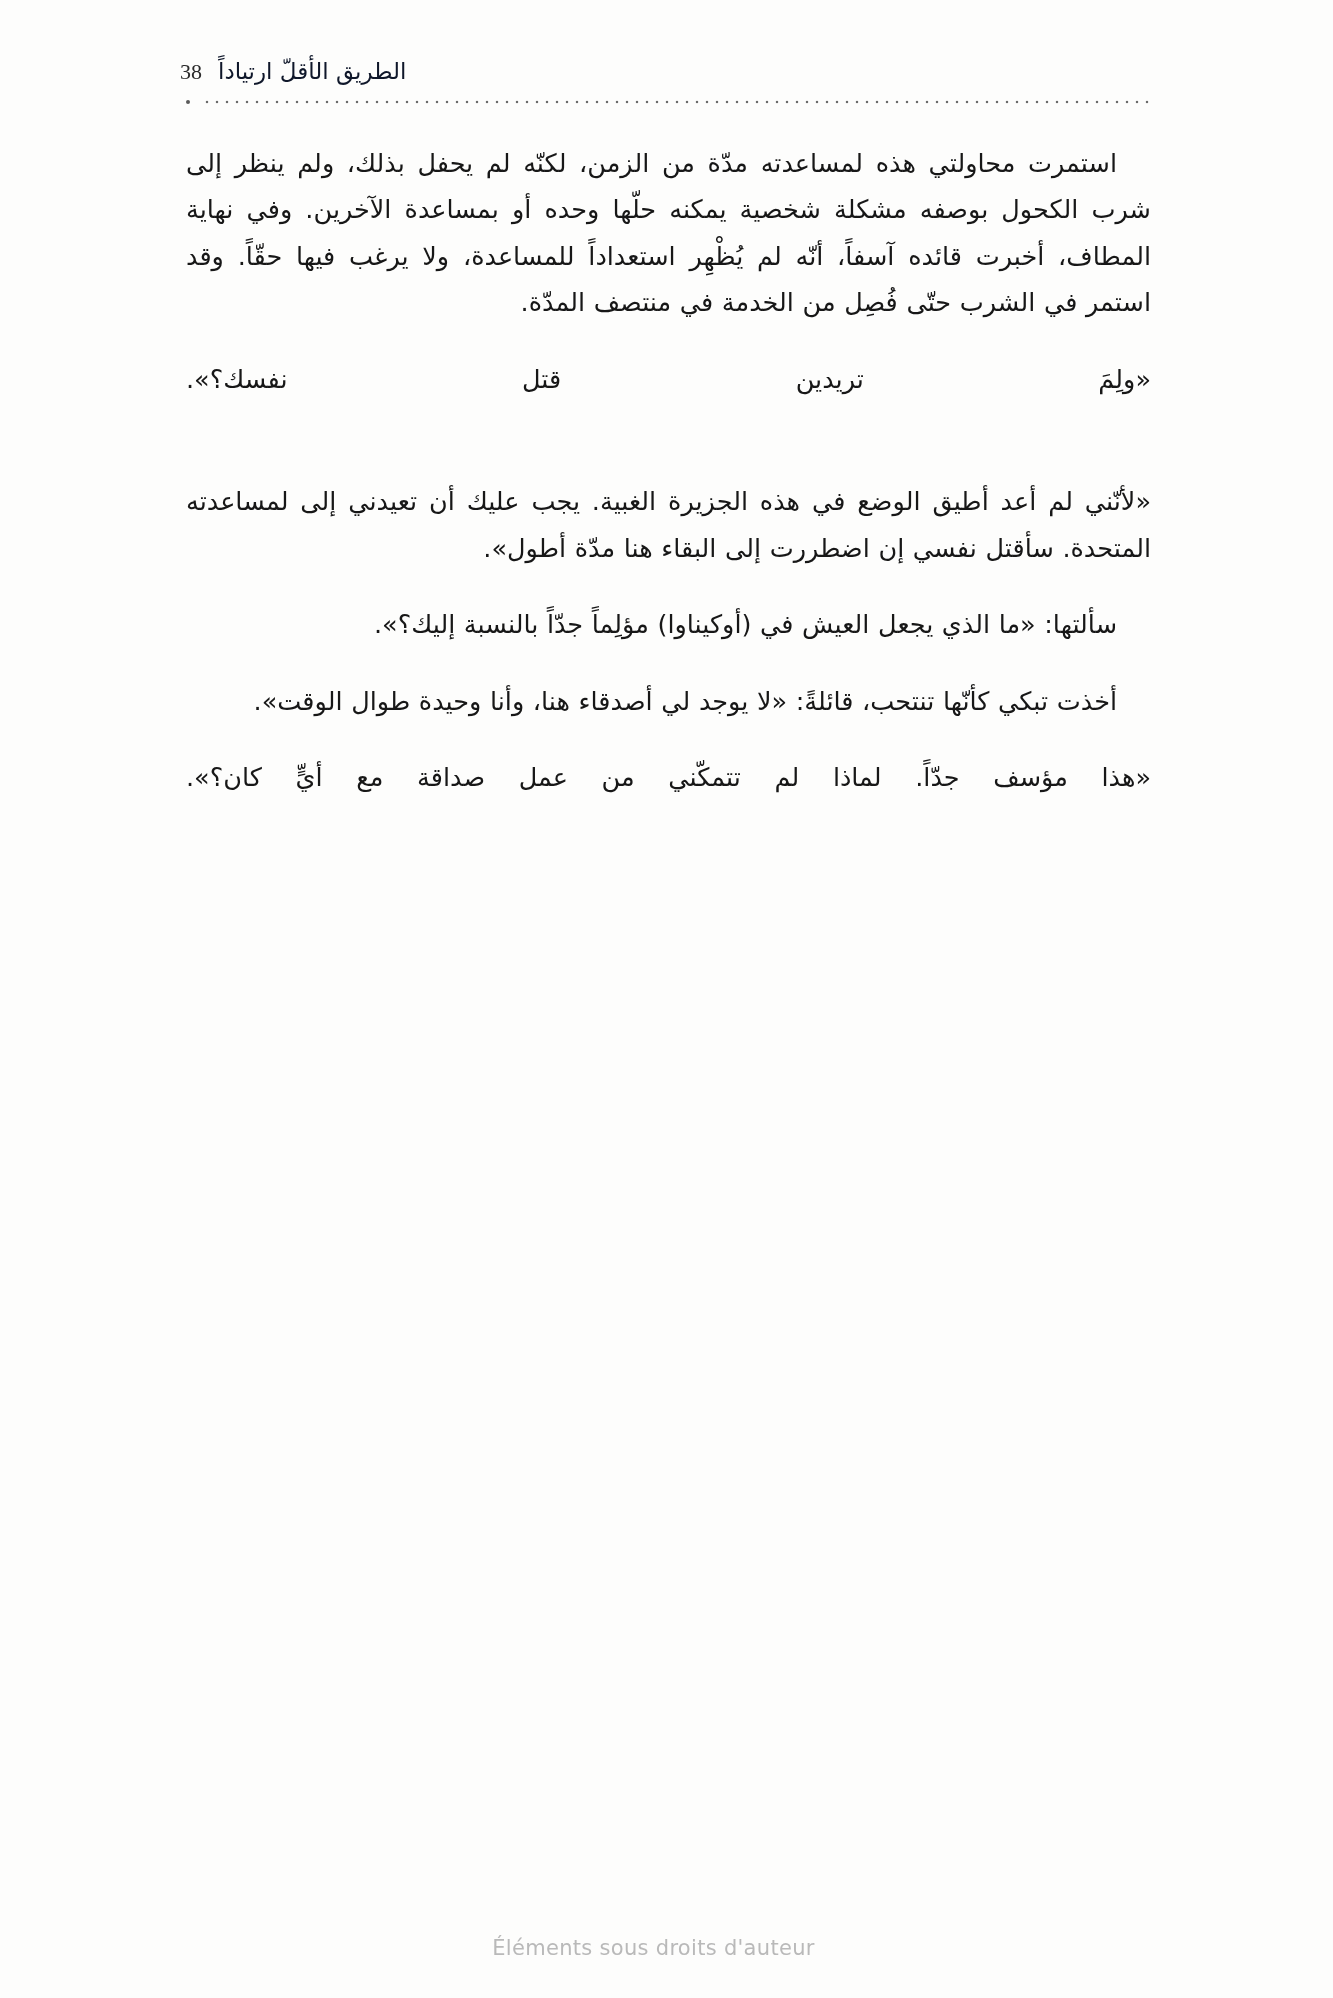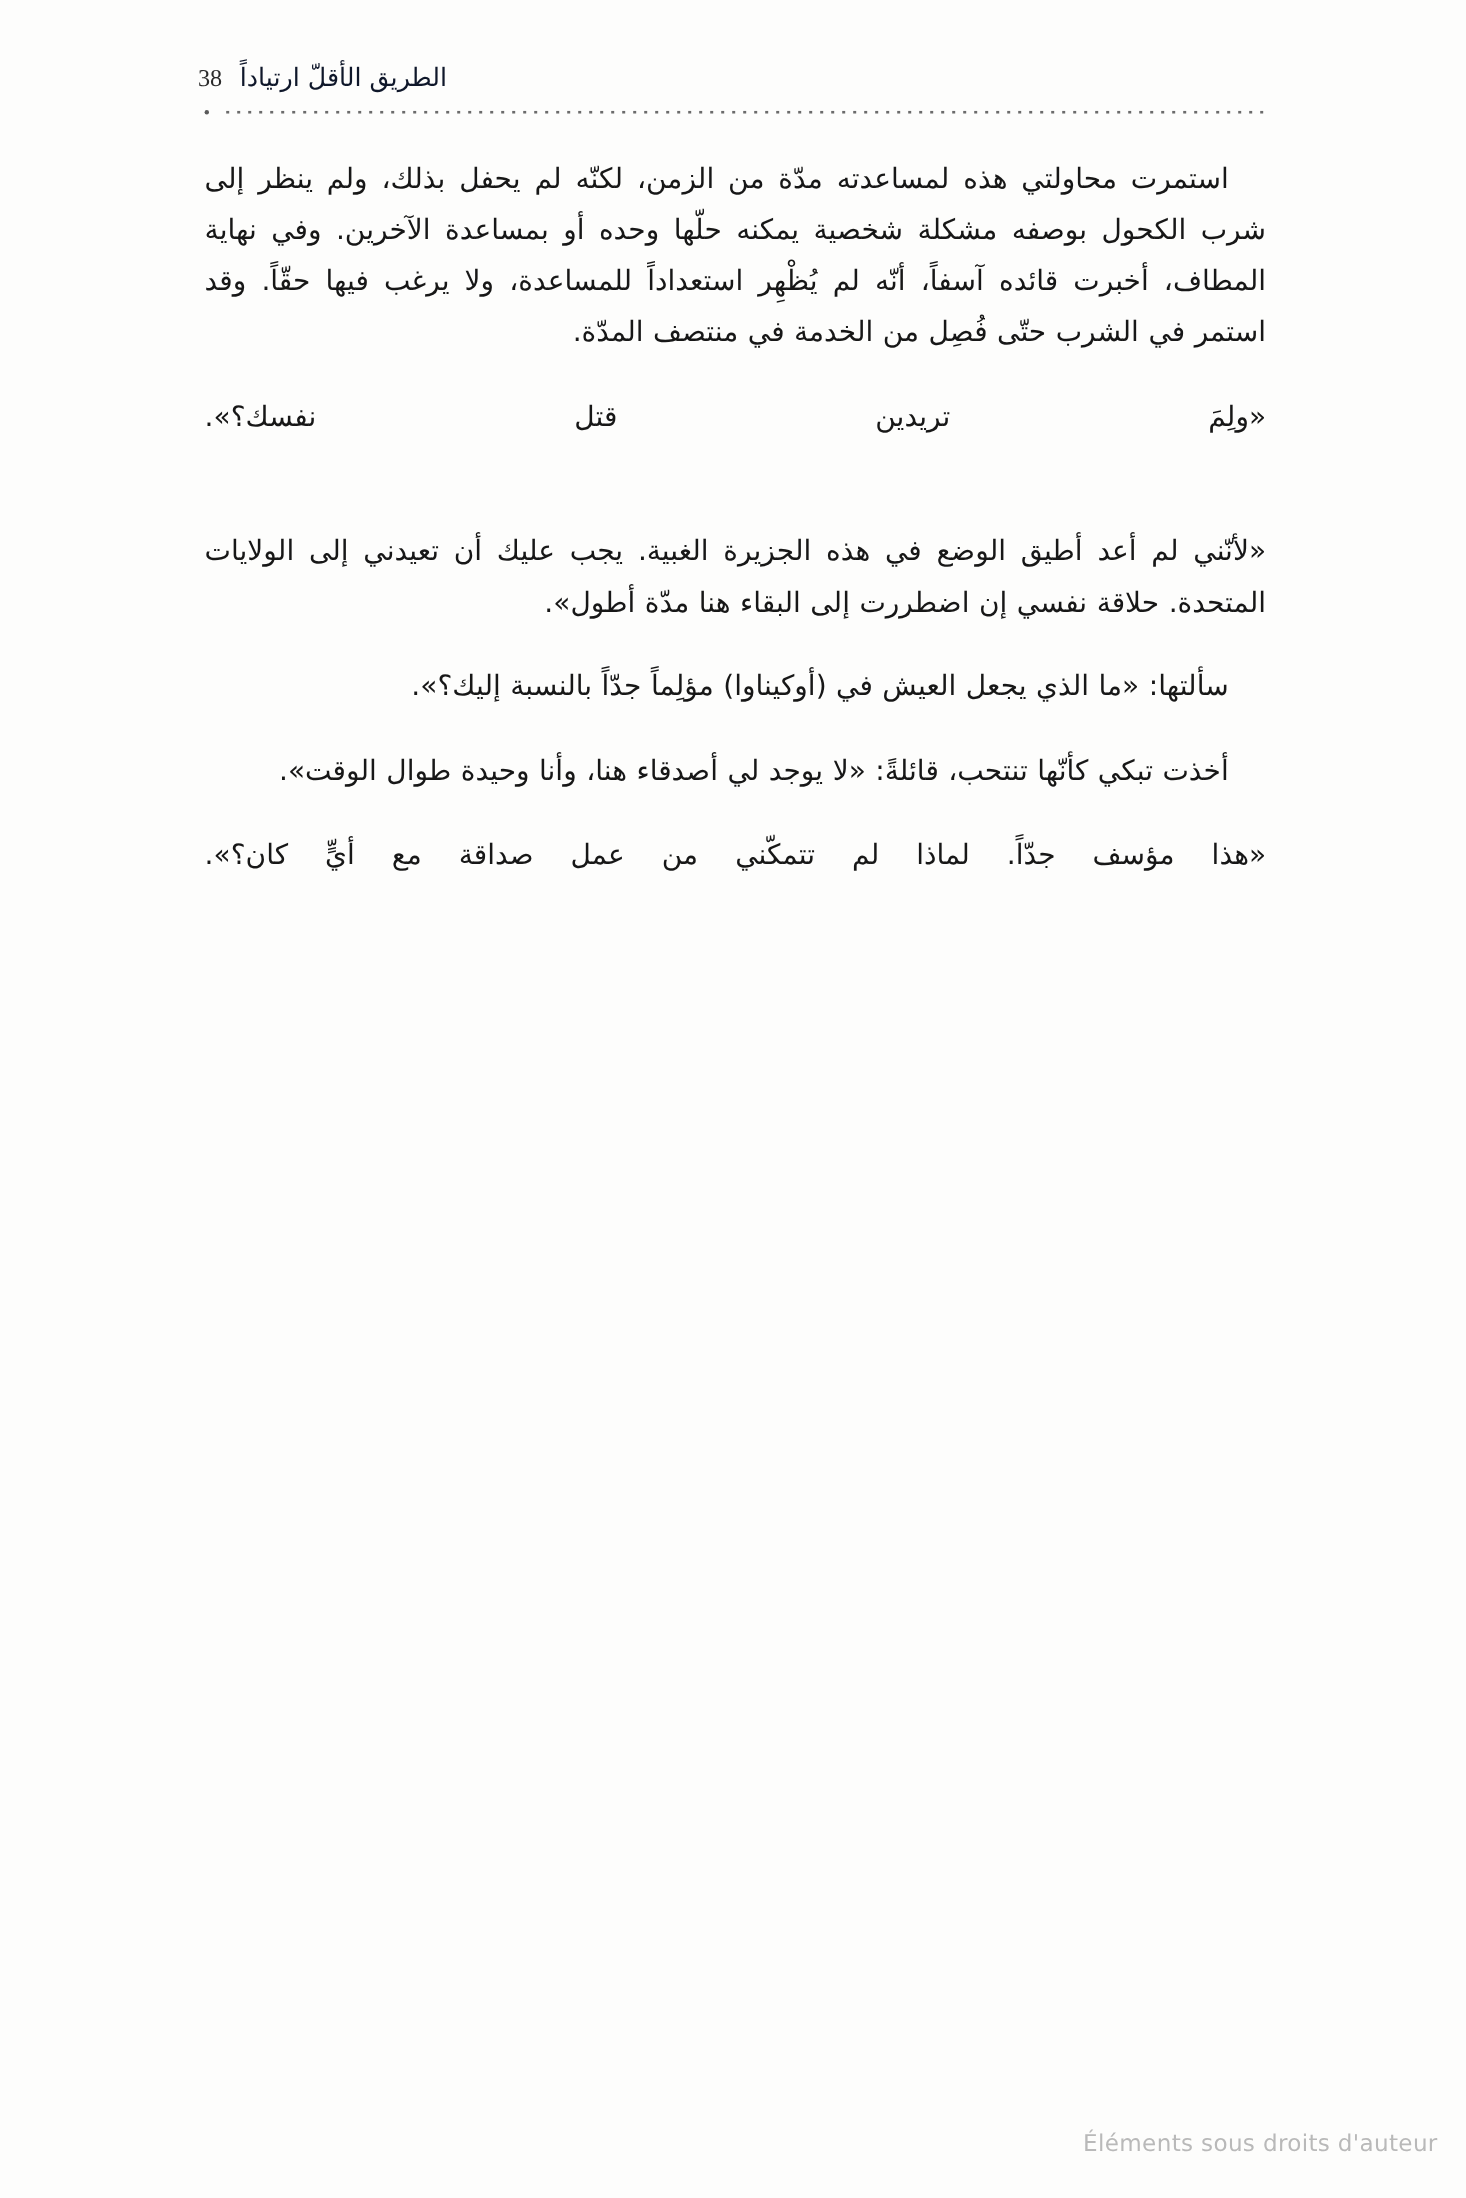--- a/index.html
+++ b/index.html
@@ -114,21 +114,21 @@
     width: 100%;
     height: 0;
   }
 
   
   .footer {
     position: absolute;
     bottom: 38px;
     left: 0;
     right: 0;
-    text-align: right;
+    text-align: center;
     direction: ltr;
     margin-top: 44px;
   }
   .watermark {
     display: inline-block;
     font-size: 21px;
     color: #b9b9b9;
     letter-spacing: 0.3px;
     font-family: "DejaVu Sans", "Liberation Sans", sans-serif;
     margin-right: 26px;
@@ -151,21 +151,21 @@
 
   <div class="content">
 
 
 
     <p class="para indent">استمرت محاولتي هذه لمساعدته مدّة من الزمن، لكنّه لم يحفل بذلك، ولم ينظر إلى شرب الكحول بوصفه مشكلة شخصية يمكنه حلّها وحده أو بمساعدة الآخرين. وفي نهاية المطاف، أخبرت قائده آسفاً، أنّه لم يُظْهِر استعداداً للمساعدة، ولا يرغب فيها حقّاً. وقد استمر في الشرب حتّى فُصِل من الخدمة في منتصف المدّة.</p>
 
 
     <p class="para quote-line stretch">«ولِمَ تريدين قتل نفسك؟».</p>
 
-    <p class="para">«لأنّني لم أعد أطيق الوضع في هذه الجزيرة الغبية. يجب عليك أن تعيدني إلى الولايات المتحدة. حلاقة نفسي إن اضطررت إلى البقاء هنا مدّة أطول».</p>
+    <p class="para">«لأنّني لم أعد أطيق الوضع في هذه الجزيرة الغبية. يجب عليك أن تعيدني إلى لمساعدته المتحدة. سأقتل نفسي إن اضطررت إلى البقاء هنا مدّة أطول».</p>
 
     <p class="para indent">سألتها: «ما الذي يجعل العيش في (أوكيناوا) مؤلِماً جدّاً بالنسبة إليك؟».</p>
 
     <p class="para indent">أخذت تبكي كأنّها تنتحب، قائلةً: «لا يوجد لي أصدقاء هنا، وأنا وحيدة طوال الوقت».</p>
 
     <p class="para quote-line stretch">«هذا مؤسف جدّاً. لماذا لم تتمكّني من عمل صداقة مع أيٍّ كان؟».</p>
 
   </div>
 
   <div class="footer">

